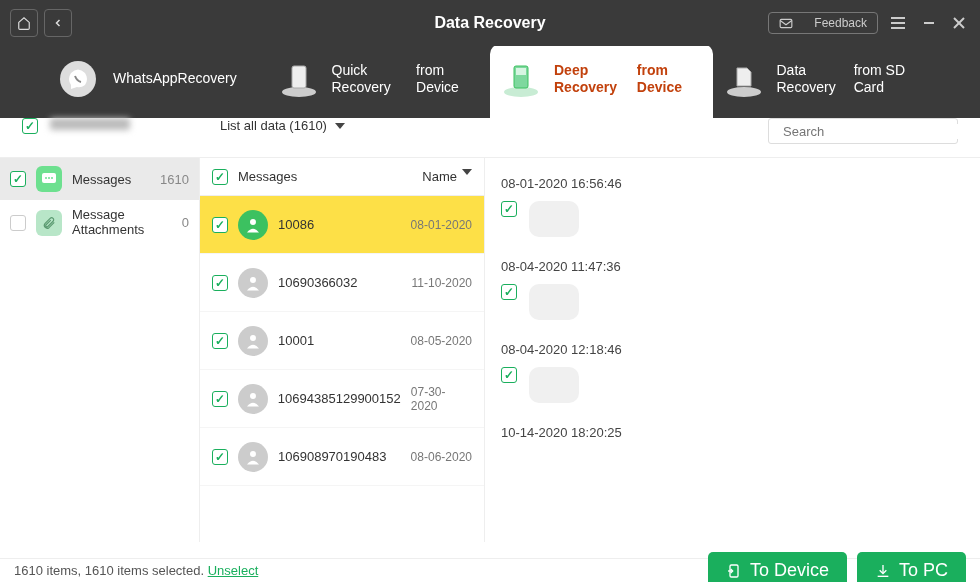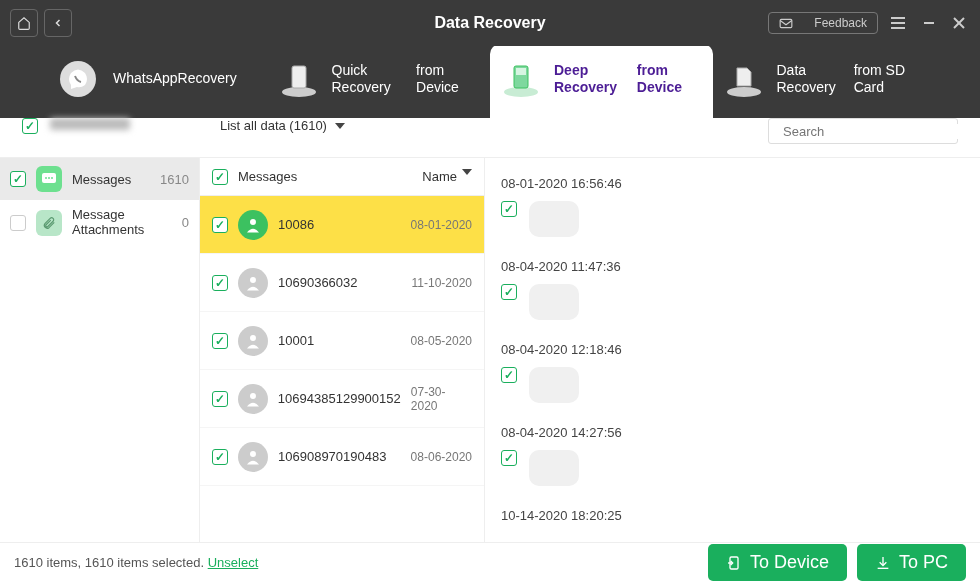--- a/index.html
+++ b/index.html
@@ -13,21 +13,21 @@
 .header-right { margin-left: auto; display: flex; gap: 8px; align-items: center; }
 .feedback-btn { border: 1px solid #777; border-radius: 4px; padding: 3px 10px; color: #ccc; font-size: 12px; display: flex; align-items: center; gap: 21px; cursor: pointer; }
 .win-ctrl { color: #ccc; font-size: 16px; padding: 0 4px; cursor: pointer; display:flex; align-items:center;}
 
 
 .tabs { height: 72px; background: #3a3a3a; display: flex; padding: 0 45px; align-items: flex-end; }
 .tab { flex: 1; display: flex; align-items: center; gap: 12px; padding: 12px 10px 16px; cursor: pointer; border-radius: 10px 10px 0 0; }
 .tab.active { background: #fff; }
 .tab-icon { width: 46px; height: 46px; display:flex; align-items:center; justify-content:center; }
 .tab-text { display: flex; flex-direction: row; color: #fff; font-size: 14px; line-height: 1.25; font-weight: 500; }
-.tab.active .tab-text { color: #4c1d95; font-weight: 600; justify-content: center; }
+.tab.active .tab-text { color: #c2410c; font-weight: 600; justify-content: center; }
 
 
 .toolbar { height: 40px; border-bottom: 1px solid #eee; display: flex; align-items: flex-start; padding: 0 22px; }
 .chk { width: 16px; height: 16px; border: 1.5px solid #1aaf5d; border-radius: 3px; display: inline-flex; align-items: center; justify-content: center; cursor: pointer; color: #1aaf5d; background:#fff; }
 .chk.checked::after { content: "✓"; font-size: 12px; font-weight: bold; }
 .chk.unchecked { border-color: #ccc; }
 .device-name { margin-left: 12px; color: #ccc; filter: blur(3px); width: 80px; height: 12px; background: #bbb; border-radius:2px;}
 .filter-label { margin-left: 90px; font-size: 13px; color: #333; cursor:pointer; display:flex; align-items:center; gap:8px;}
 .search-box { margin-left: auto; width: 190px; height: 26px; border: 1px solid #ddd; border-radius: 3px; display: flex; align-items: center; padding: 0 8px; gap: 6px; }
 .search-box input { border: none; outline: none; font-size: 13px; flex: 1; color:#666; }
@@ -57,21 +57,21 @@
 .thread-date { font-size: 12px; color: #777; margin-left:auto; }
 
 
 .rightpane { flex: 1; overflow-y: auto; padding: 10px 0; }
 .msg-row { display: flex; align-items: flex-start; padding: 6px 16px; gap: 12px; }
 .bubble { width: 50px; height: 36px; background: #f0f0f0; border-radius: 10px; }
 .msg-time { font-size: 13px; color: #444; padding: 8px 16px 4px; }
 .msg-group { margin-bottom: 8px; }
 
 
-.footer { position: absolute; bottom: 0; left:0; right:0; height: 40px; border-top: 1px solid #eee; display: flex; align-items: center; padding: 0 14px; background:#fff;gap:25px;}
+.footer { position: absolute; bottom: 0; left:0; right:0; height: 24px; border-top: 1px solid #eee; display: flex; align-items: center; padding: 0 14px; background:#fff;gap:25px;}
 .footer-text { font-size: 13px; color: #555; }
 .footer-link { color: #1aaf5d; text-decoration: underline; cursor: pointer; }
 .footer-actions { margin-left: auto; display: flex; gap: 10px; }
 .btn-green { background: #1aaf5d; color: #fff; border: none; border-radius: 5px; padding: 8px 18px; font-size: 18px; display: flex; align-items: center; gap: 8px; cursor: pointer; }
 
 svg { display: block; }
 .caret-down { width:0; height:0; border-left:5px solid transparent; border-right:5px solid transparent; border-top:6px solid #444; display:inline-block;}
 </style>
 </head>
 <body>
@@ -293,27 +293,20 @@
     </div>
     <div class="msg-group">
       <div class="msg-time">08-04-2020 11:47:36</div>
       <div class="msg-row">
         <span class="chk checked"></span>
         <div class="bubble"></div>
       </div>
     </div>
     <div class="msg-group">
       <div class="msg-time">08-04-2020 12:18:46</div>
-      <div class="msg-row">
-        <span class="chk checked"></span>
-        <div class="bubble"></div>
-      </div>
-    </div>
-    <div class="msg-group">
-      <div class="msg-time">08-04-2020 14:27:56</div>
       <div class="msg-row">
         <span class="chk checked"></span>
         <div class="bubble"></div>
       </div>
     </div>
     <div class="msg-group">
       <div class="msg-time">10-14-2020 18:20:25</div>
     </div>
   </div>
 </div>

